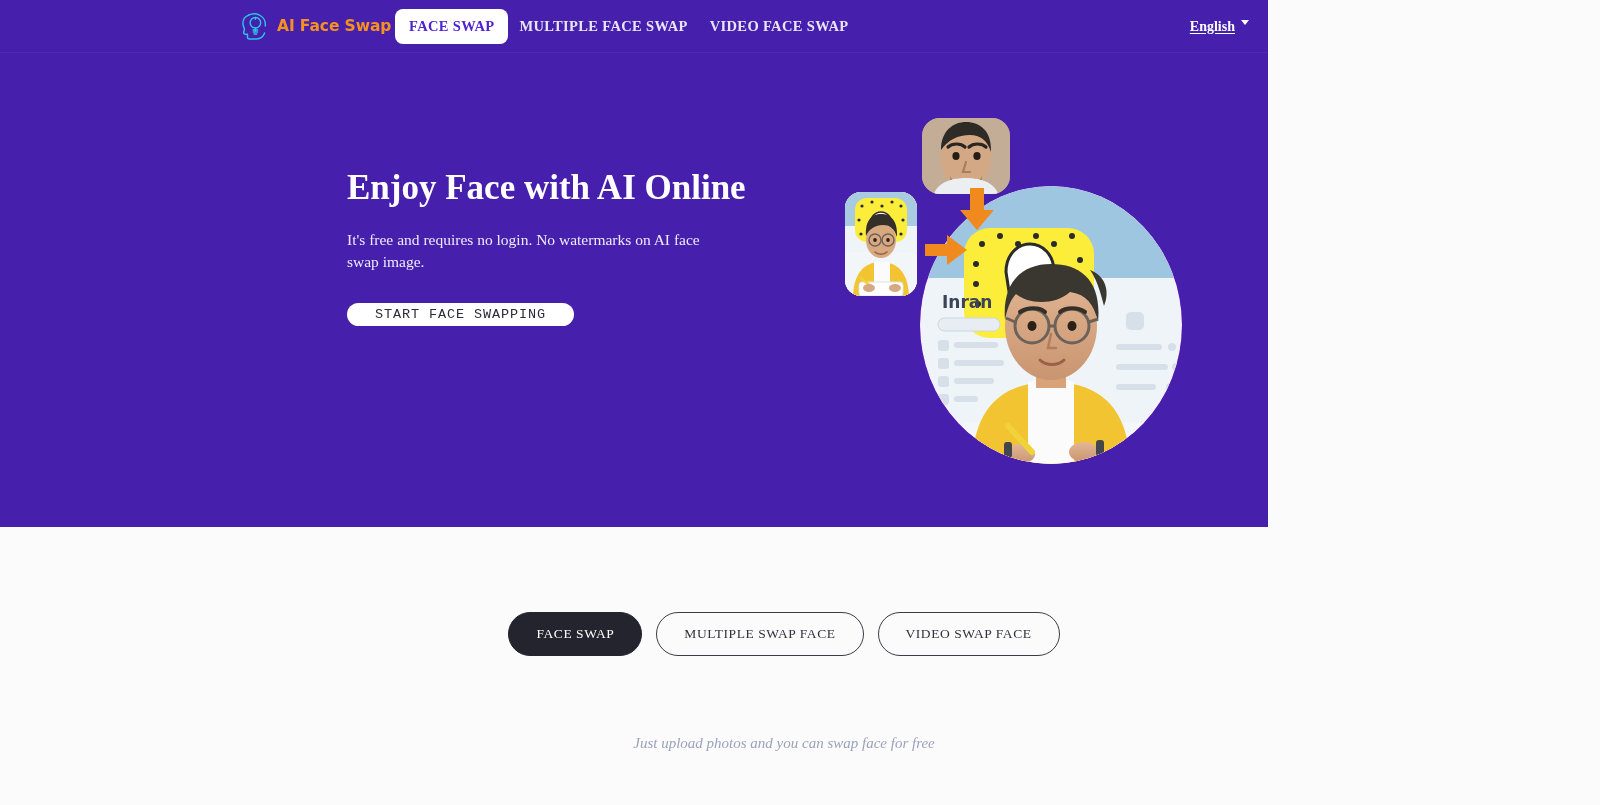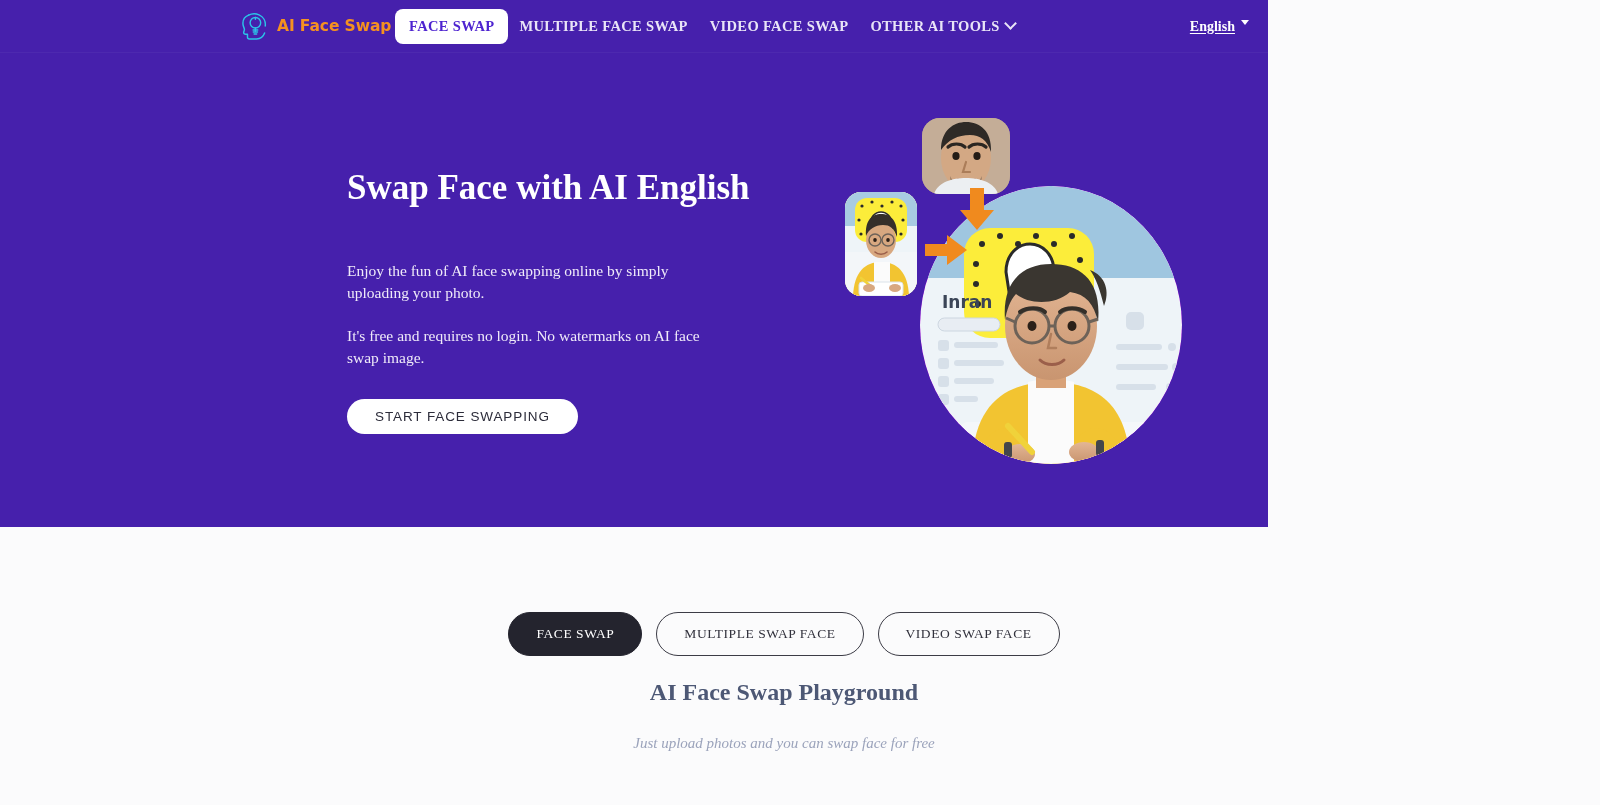--- a/index.html
+++ b/index.html
@@ -122,22 +122,22 @@
   }
   .hero-p.first { margin-top: 52px; }
   .hero-p.second { margin-top: 21px; }
   .cta {
     margin-top: 30px;
     display: inline-block;
     background: #ffffff;
     color: #2c2c3a;
     border: none; outline: none;
     border-radius: 999px;
-    padding: 10px 28px;
-    font-family: Liberation Sans, sans-serif;
+    padding: 4px 28px;
+    font-family: Liberation Mono, monospace;
     font-size: 13.5px; font-weight: normal;
     letter-spacing: 0.9px;
     cursor: pointer;
   }
 
   
   .art { position: absolute; left: 840px; top: 110px; width: 360px; height: 360px; }
 
   .art-result {
     position: absolute; left: 80px; top: 76px;
@@ -249,38 +249,33 @@
     <div class="nav">
       <div class="nav-item active">
         <span>FACE SWAP</span>
       </div>
       <div class="nav-item">
         <span>MULTIPLE FACE SWAP</span>
       </div>
       <div class="nav-item">
         <span>VIDEO FACE SWAP</span>
       </div>
-      <div class="nav-item">
-        <span>OTHER AI TOOLS</span>
-        <span class="caret-thin"></span>
-      </div>
     </div>
 
     <div class="header-right">
       <div class="lang">
         <span class="lang-label">English</span>
         <span class="lang-caret"></span>
       </div>
       <div class="login">LOGIN</div>
     </div>
   </div>
 
   <div class="hero-copy">
-    <div class="hero-title">Swap Face with AI English</div>
-    <div class="hero-p first">Enjoy the fun of AI face swapping online by simply uploading your photo.</div>
+    <div class="hero-title">Enjoy Face with AI Online</div>
     <div class="hero-p second">It's free and requires no login. No watermarks on AI face swap image.</div>
     <button class="cta">START FACE SWAPPING</button>
   </div>
 
   <div class="art">
 
     <div class="art-result">
       <svg viewBox="0 0 262 278" width="262" height="278" aria-hidden="true">
         <defs>
           <clipPath id="cp-res">
@@ -447,18 +442,17 @@
   </div>
 
   <div class="lower">
 
     <div class="tabs">
       <button class="tab active">FACE SWAP</button>
       <button class="tab">MULTIPLE SWAP FACE</button>
       <button class="tab">VIDEO SWAP FACE</button>
     </div>
 
-    <div class="section-title">AI Face Swap Playground</div>
     <div class="section-sub">Just upload photos and you can swap face for free</div>
   </div>
 
   <div class="scroll-gutter"></div>
 </div>
 
 </body></html>

